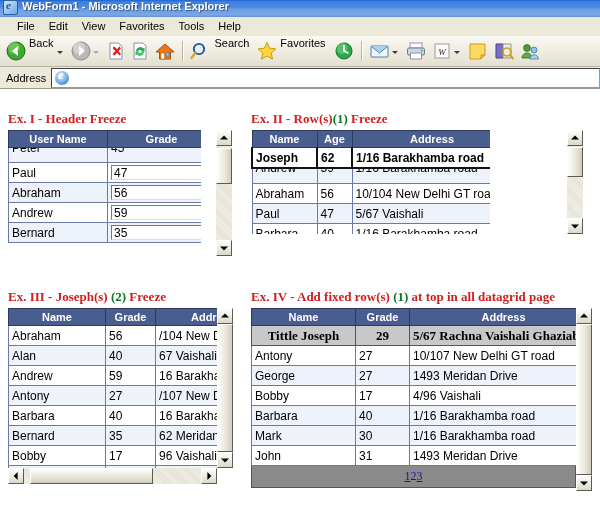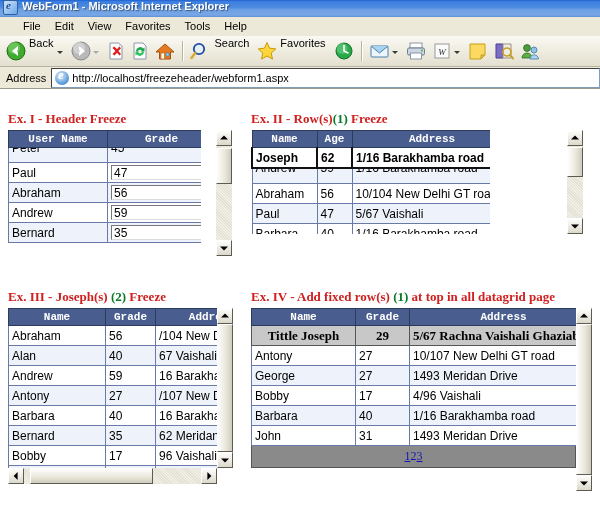--- a/index.html
+++ b/index.html
@@ -30,21 +30,21 @@
   }
   #titlebar .tt{
     font-size:11px;font-weight:bold;
     text-shadow:1px 1px 1px rgba(0,0,0,.45);
     letter-spacing:0px;
   }
   
   #menubar{
     height:18px;background:#ece9d8;
     border-bottom:1px solid #ece9d8;
-    display:flex;align-items:center;padding-left:16px;
+    display:flex;align-items:center;padding-left:10px;
   }
   #menubar .mi{padding:1px 7px;color:#000;font-size:11px;}
   
   #toolbar{
     height:30px;
     background:linear-gradient(to bottom,#faf9f3 0%,#efece0 50%,#e4e0d0 100%);
     border-bottom:1px solid #b6b3a4;
     display:flex;align-items:center;padding:0 3px;
   }
   .tb-btn{display:flex;align-items:center;height:24px;padding:0 2px;}
@@ -94,21 +94,20 @@
   .ex-title .grn{color:#0a7a2a;}
   
   .gridwrap{display:flex;}
   .gridview{overflow:hidden;position:relative;background:#fff;}
   table.dg{border-collapse:collapse;font-size:11px;table-layout:fixed;}
   table.dg th{
     background:#4a5d8f;color:#fff;font-weight:bold;font-size:11px;
     padding:2px 3px;text-align:center;
     border:1px solid #2c3a5c;
     white-space:nowrap;
-    font-family:Liberation Mono, monospace;
   }
   table.dg td{
     border:1px solid #6a7aa8;
     padding:1px 3px;white-space:nowrap;color:#000;
     background:#fff;
     font-size:12px;
     height:17px;
   }
   table.dg tr.alt td{background:#eef3fb;}
   table.dg tr.frozen td{
@@ -328,21 +327,20 @@
       <path d="M11 18 a4.2 4.2 0 0 1 8.4 0 z" fill="#a9d6f2" stroke="#3e79a8" stroke-width=".8"></path>
     </svg>
   </div>
 
 </div>
 
 <div id="addrbar">
   <span class="lbl">Address</span>
   <div id="addrfield">
     <span class="eico"></span>
-    <span class="url">http://localhost/freezeheader/webform1.aspx</span>
   </div>
 </div>
 
 <div id="page">
 
   <div class="ex" style="left:8px;top:22px;">
     <div class="ex-title">Ex. I - Header Freeze</div>
     <div class="gridwrap">
       <div class="gridview" style="width:193px;height:126px;">
         <table class="dg" style="width:193px;">
@@ -573,20 +571,25 @@
           <tr>
             <td>Bobby</td>
             <td class="num">17</td>
             <td>4/96 Vaishali</td>
           </tr>
           <tr class="alt">
             <td>Barbara</td>
             <td class="num">40</td>
             <td>1/16 Barakhamba road</td>
           </tr>
+          <tr class="alt">
+            <td>Mark</td>
+            <td class="num">30</td>
+            <td>1/16 Barakhamba road</td>
+          </tr>
           <tr>
             <td>John</td>
             <td class="num">31</td>
             <td>1493 Meridan Drive</td>
           </tr>
         </tbody>
           </table>
         <div class="pager">
           <a href="#">1</a><span class="cur">2</span><a href="#">3</a>
         </div>

